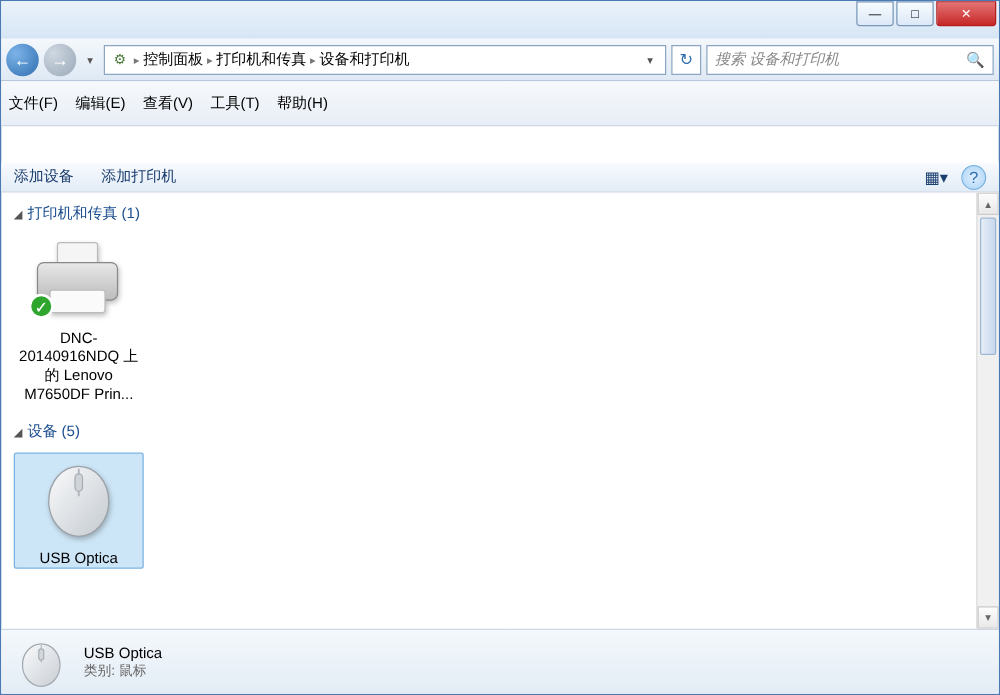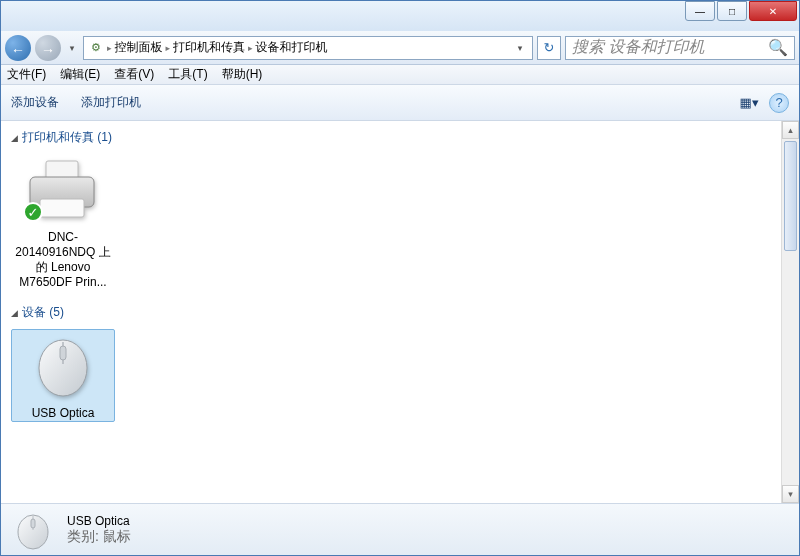--- a/index.html
+++ b/index.html
@@ -13,26 +13,26 @@
 
 .navbar { height: 34px; background: linear-gradient(to bottom, #f4f8fc, #dfe9f5); border-bottom: 1px solid #b8c8dc; display: flex; align-items: center; padding: 0 4px; gap: 4px; }
 .nav-btn { width: 26px; height: 26px; border-radius: 50%; background: radial-gradient(circle at 30% 30%, #7db3e8, #2f6fb0); display: flex; align-items: center; justify-content: center; color: #fff; font-size: 14px; }
 .nav-btn.fwd { background: radial-gradient(circle at 30% 30%, #cfd8e2, #9aa8b8); }
 .nav-drop { width: 14px; height: 18px; display: flex; align-items: center; justify-content: center; font-size: 9px; color: #555; }
 .addressbar { flex: 1; height: 24px; background: #fff; border: 1px solid #8ca6c2; display: flex; align-items: center; padding: 0 4px; font-size: 12px; gap: 3px; }
 .addr-icon { width: 16px; height: 16px; display: inline-flex; align-items: center; justify-content: center; font-size: 11px; color: #4a7a3a; }
 .addr-sep { color: #777; font-size: 9px; }
 .addr-drop { width: 16px; display: flex; align-items: center; justify-content: center; font-size: 9px; color: #555; }
 .refresh { width: 24px; height: 24px; border: 1px solid #8ca6c2; background: #fff; display: flex; align-items: center; justify-content: center; color: #2f6fb0; font-size: 13px; }
-.searchbox { width: 230px; height: 24px; border: 1px solid #8ca6c2; background: #fff; display: flex; align-items: center; padding: 0 6px; font-size: 16px; color: #888; font-style: italic; }
+.searchbox { width: 230px; height: 24px; border: 1px solid #8ca6c2; background: #fff; display: flex; align-items: center; padding: 0 6px; font-size: 12px; color: #888; font-style: italic; }
 .searchbox .mag { margin-left: auto; font-style: normal; color: #4a7ab3; }
 
-.menubar { height: 20px; background: linear-gradient(to bottom, #f6f9fc, #e8eef6); border-bottom: 1px solid #cdd8e6; display: flex; align-items: center; padding: 0 6px; font-size: 12px; gap: 14px; }
+.menubar { height: 36px; background: linear-gradient(to bottom, #f6f9fc, #e8eef6); border-bottom: 1px solid #cdd8e6; display: flex; align-items: center; padding: 0 6px; font-size: 12px; gap: 14px; }
 
-.toolbar { height: 36px; background: linear-gradient(to bottom, #f8fbfe, #e3ecf7); border-bottom: 1px solid #cdd8e6; display: flex; align-items: center; padding: 0 10px; font-size: 12px; color: #1a3e6e; gap: 22px; }
+.toolbar { height: 24px; background: linear-gradient(to bottom, #f8fbfe, #e3ecf7); border-bottom: 1px solid #cdd8e6; display: flex; align-items: center; padding: 0 10px; font-size: 12px; color: #1a3e6e; gap: 22px; margin-top: 29px; }
 .toolbar .right { margin-left: auto; display: flex; gap: 10px; align-items: center; }
 .tb-icon { width: 20px; height: 20px; display: flex; align-items: center; justify-content: center; font-size: 13px; }
 
 .content { flex: 1; display: flex; position: relative; overflow: hidden; }
 .main { flex: 1; padding: 6px 10px; position: relative; overflow: hidden; }
 .scrollbar { width: 18px; background: #f0f0f0; border-left: 1px solid #ddd; position: relative; }
 .scrollbar .arrow { height: 18px; display: flex; align-items: center; justify-content: center; font-size: 9px; color: #666; background: linear-gradient(to bottom,#fdfdfd,#e8e8e8); border: 1px solid #ccc; }
 .scrollbar .thumb { position: absolute; top: 20px; left: 2px; right: 2px; height: 110px; background: linear-gradient(to right,#e6eef8,#c7d7ec); border: 1px solid #9db6d4; border-radius: 2px; }
 
 .group-header { font-size: 12px; color: #1a4e8e; display: flex; align-items: center; gap: 4px; margin: 2px 0 8px; }
@@ -45,21 +45,21 @@
 .item .label { line-height: 1.25; word-break: break-word; }
 
 .printer-icon { position: relative; }
 .printer-icon .check { position: absolute; left: 2px; bottom: 4px; width: 20px; height: 20px; border-radius: 50%; background: #2ea62e; color: #fff; display: flex; align-items: center; justify-content: center; font-size: 13px; border: 2px solid #fff; }
 
 .monitor-svg, .mouse-svg, .drive-svg, .printer-svg { filter: drop-shadow(1px 2px 2px rgba(0,0,0,0.25)); }
 
 .statusbar { height: 52px; background: linear-gradient(to bottom,#f4f8fc,#e3ecf5); border-top: 1px solid #cdd8e6; display: flex; align-items: center; padding: 4px 10px; gap: 12px; font-size: 12px; }
 .statusbar .thumb-icon { width: 44px; height: 42px; display: flex; align-items: center; justify-content: center; }
 .statusbar .info .title { color: #000; }
-.statusbar .info .sub { color: #666; font-size: 14px; }
+.statusbar .info .sub { color: #666; font-size: 11px; }
 </style>
 </head>
 <body>
 
 <div class="window">
 
   <div class="titlebar">
     <div class="titlebar-btn">—</div>
     <div class="titlebar-btn">□</div>
     <div class="titlebar-btn titlebar-close">✕</div>

